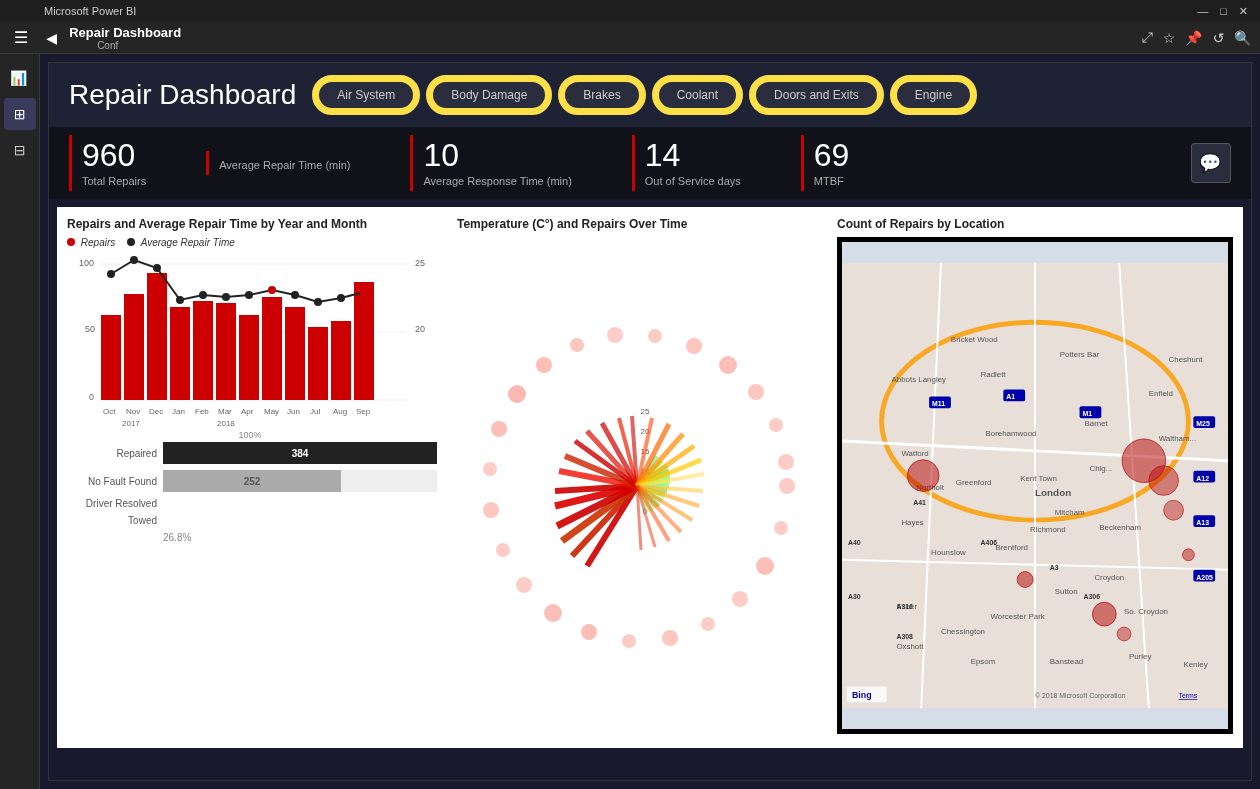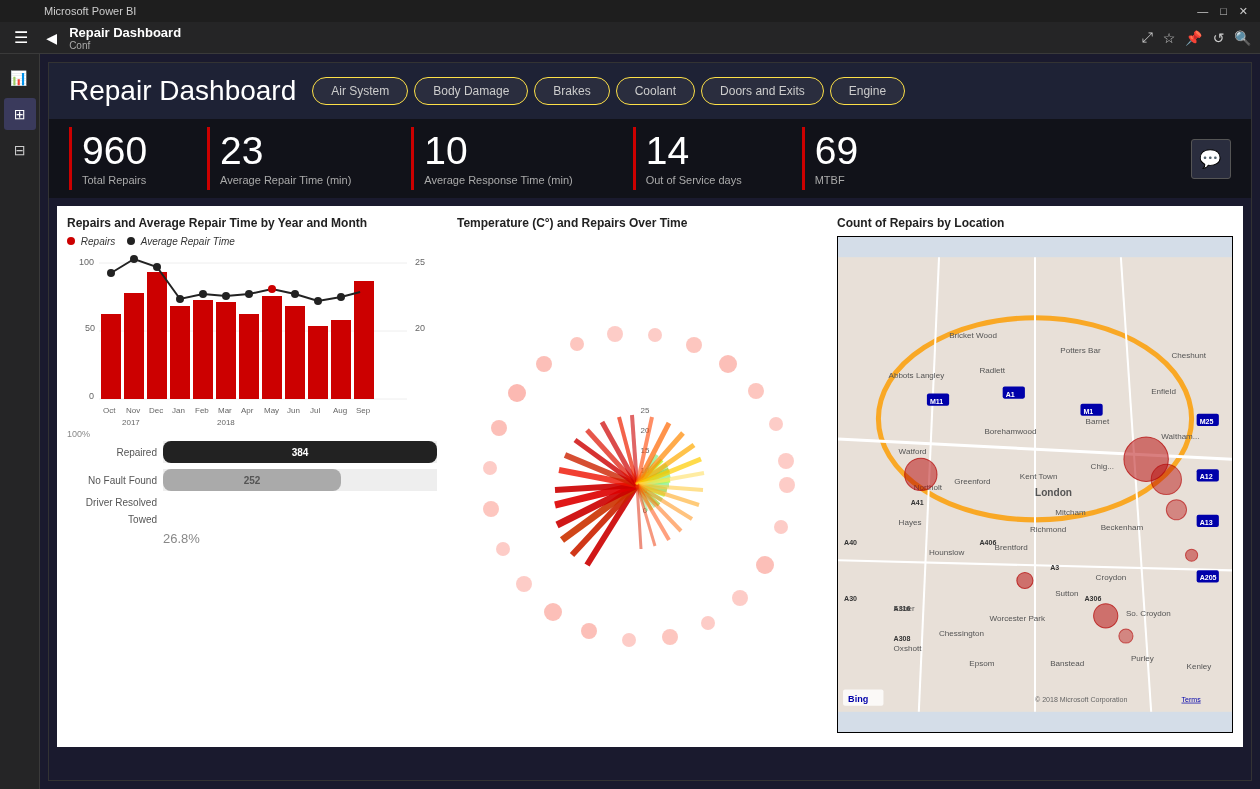--- a/index.html
+++ b/index.html
@@ -71,21 +71,21 @@
       padding: 12px 20px;
       display: flex;
       align-items: center;
       gap: 16px;
     }
     .dash-title { color: #fff; font-size: 28px; font-weight: 300; flex: 0 0 auto; }
     .nav-tabs { display: flex; gap: 6px; flex-wrap: wrap; }
     .nav-tab {
       background: #2a2d3e;
       color: #ccc;
-      border: 1px solid #fde047;
+      border: 7px solid #fde047;
       padding: 6px 18px;
       font-size: 12px;
       border-radius: 20px;
       cursor: pointer;
     }
 
     
     .kpi-row {
       background: #111219;
       display: flex;
@@ -94,21 +94,21 @@
       gap: 0;
     }
     .kpi-item {
       display: flex;
       flex-direction: column;
       padding: 4px 30px 4px 0;
       border-left: 3px solid #cc0000;
       padding-left: 10px;
       margin-right: 30px;
     }
-    .kpi-value { color: #fff; font-size: 39px; font-weight: 300; line-height: 1; }
+    .kpi-value { color: #fff; font-size: 32px; font-weight: 300; line-height: 1; }
     .kpi-label { color: #aaa; font-size: 11px; margin-top: 4px; }
     .kpi-spacer { flex: 1; }
     .chat-btn {
       width: 40px; height: 40px;
       background: #2a2d3e;
       border: 1px solid #555;
       display: flex; align-items: center; justify-content: center;
       color: #fff; font-size: 18px; cursor: pointer;
       border-radius: 3px;
     }
@@ -134,35 +134,35 @@
 
     
     .bar-chart { position: relative; height: 170px; }
 
     
     .actions-chart { margin-top: 8px; }
     .actions-title { font-size: 12px; font-weight: 600; color: #222; margin-bottom: 4px; }
     .action-row { display: flex; align-items: center; margin-bottom: 6px; gap: 6px; }
     .action-label { font-size: 10px; color: #555; width: 90px; text-align: right; flex-shrink: 0; }
     .action-bar-wrap { flex: 1; height: 22px; background: #eee; position: relative; }
-    .action-bar { height: 100%; display: flex; align-items: center; justify-content: center; font-size: 10px; font-weight: 600; color: #fff; border-radius: 8px; }
+    .action-bar { height: 100%; display: flex; align-items: center; justify-content: center; font-size: 10px; font-weight: 600; color: #fff; }
     .action-bar.black { background: #222; }
     .action-bar.gray { background: #aaa; color: #555; }
     .action-bar.red { background: #cc0000; }
 
     
     .radial-wrap { display: flex; align-items: center; justify-content: center; height: calc(100% - 24px); }
 
     
     .map-bg {
       width: 100%; height: calc(100% - 24px);
       background: #d4dde8;
       position: relative;
       overflow: hidden;
-      border: 1px solid #000000;
+      border: 5px solid #000000;
     }
 
     .chart-panel-left { flex: 0 0 390px; }
     .chart-panel-mid { flex: 0 0 380px; }
     .chart-panel-right { flex: 1; }
   </style>
 </head>
 <body>
 
 <div class="title-bar">
@@ -174,21 +174,21 @@
     <span class="title-bar-btn">□</span>
     <span class="title-bar-btn">✕</span>
   </div>
 </div>
 
 <div class="menu-bar">
   <span class="hamburger">☰</span>
   <span class="back-btn">◀</span>
   <div style="display:flex; flex-direction:column;">
     <span style="color:#fff; font-size:13px; font-weight:600;">Repair Dashboard</span>
-    <span style="color:#aaa; font-size:10px;">Conf</span>
+    <span style="color:#aaa; font-size:10px;margin-left:28px;">Conf</span>
   </div>
   <div class="menu-bar-right">
     <span class="menu-bar-icon">⤢</span>
     <span class="menu-bar-icon">☆</span>
     <span class="menu-bar-icon">📌</span>
     <span class="menu-bar-icon">↺</span>
     <span class="menu-bar-icon">🔍</span>
   </div>
 </div>
 
@@ -214,21 +214,20 @@
           <button class="nav-tab">Engine</button>
         </div>
       </div>
 
       <div class="kpi-row">
         <div class="kpi-item">
           <span class="kpi-value">960</span>
           <span class="kpi-label">Total Repairs</span>
         </div>
         <div class="kpi-item">
-          <span class="kpi-value">23</span>
           <span class="kpi-label">Average Repair Time (min)</span>
         </div>
         <div class="kpi-item">
           <span class="kpi-value">10</span>
           <span class="kpi-label">Average Response Time (min)</span>
         </div>
         <div class="kpi-item">
           <span class="kpi-value">14</span>
           <span class="kpi-label">Out of Service days</span>
         </div>
@@ -319,21 +318,21 @@
               <text x="220" y="162" font-size="8" fill="#666">Jun</text>
               <text x="243" y="162" font-size="8" fill="#666">Jul</text>
               <text x="266" y="162" font-size="8" fill="#666">Aug</text>
               <text x="289" y="162" font-size="8" fill="#666">Sep</text>
               <text x="55" y="174" font-size="8" fill="#666">2017</text>
               <text x="150" y="174" font-size="8" fill="#666">2018</text>
             </svg>
           </div>
 
           <div class="actions-chart">
-            <div style="font-size:9px; color:#888; text-align:left; margin-right:4px; margin-bottom:2px;">100%</div>
+            <div style="font-size:9px; color:#888; text-align:center; margin-right:4px; margin-bottom:2px;">100%</div>
 
             <div class="action-row">
               <span class="action-label">Repaired</span>
               <div class="action-bar-wrap">
                 <div class="action-bar black" style="width:100%;">
                   <span>384</span>
                 </div>
               </div>
             </div>
 
@@ -346,21 +345,21 @@
               </div>
             </div>
 
             <div class="action-row">
               <span class="action-label">Driver Resolved</span>
             </div>
 
             <div class="action-row">
               <span class="action-label">Towed</span>
             </div>
-            <div style="font-size:13px; color:#888; margin-left:96px; margin-top:2px;">26.8%</div>
+            <div style="font-size:10px; color:#888; margin-left:96px; margin-top:2px;">26.8%</div>
           </div>
         </div>
 
         <div class="chart-panel chart-panel-mid">
           <div class="chart-title">Temperature (C°) and Repairs Over Time</div>
           <div class="radial-wrap">
             <svg width="340" height="440" viewBox="0 0 340 440">
 
               <g id="outer-ring">
                 

